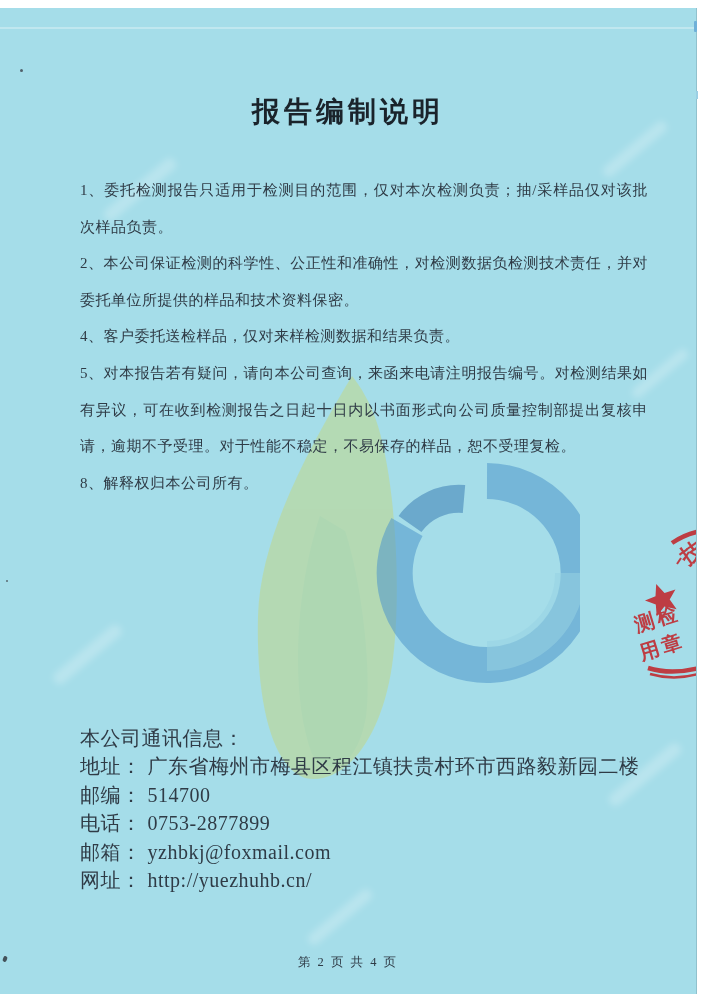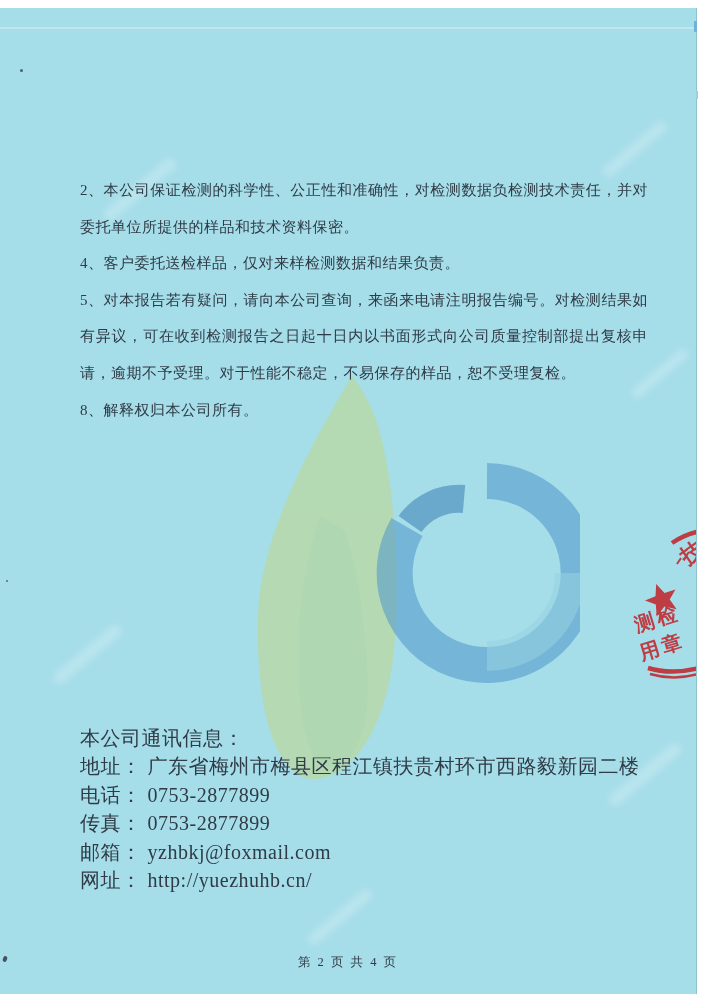--- a/index.html
+++ b/index.html
@@ -77,38 +77,40 @@
         <path d="M102,10 C60,80 10,170 8,250 C6,330 20,400 55,412 C90,420 130,380 142,300 C152,230 146,120 128,60 C120,35 110,20 102,10 Z" fill="#c3d77f"></path>
         <path d="M70,150 C45,225 40,330 62,388 C80,415 108,398 116,350 C122,300 110,210 95,165 Z" fill="#a8cd7c" opacity="0.45"></path>
       </g>
       <g opacity="0.55">
         <path d="M 237,115 A 92 92 0 1 1 157,161" fill="none" stroke="#4f97cb" stroke-width="36" stroke-linecap="butt"></path>
         <path d="M 160,158 A 60 60 0 0 1 214,133" fill="none" stroke="#3d7fb5" stroke-width="28"></path>
         <path d="M 320,207 A 83 83 0 0 1 237,290" fill="none" stroke="#8ccadf" stroke-width="30" opacity="0.55"></path>
       </g>
     </svg>
 
+    <div class="doc-title">报告编制说明</div>
 
     <div class="body-text">
+      <p>1、委托检测报告只适用于检测目的范围，仅对本次检测负责；抽/采样品仅对该批次样品负责。</p>
       <p>2、本公司保证检测的科学性、公正性和准确性，对检测数据负检测技术责任，并对委托单位所提供的样品和技术资料保密。</p>
       <p>4、客户委托送检样品，仅对来样检测数据和结果负责。</p>
       <p>5、对本报告若有疑问，请向本公司查询，来函来电请注明报告编号。对检测结果如有异议，可在收到检测报告之日起十日内以书面形式向公司质量控制部提出复核申请，逾期不予受理。对于性能不稳定，不易保存的样品，恕不受理复检。</p>
       <p>8、解释权归本公司所有。</p>
     </div>
 
     <div class="contact">
       <div class="contact-heading">本公司通讯信息：</div>
       <div class="contact-row">
         <span class="label">地址：</span><span class="value">广东省梅州市梅县区程江镇扶贵村环市西路毅新园二楼</span>
       </div>
       <div class="contact-row">
-        <span class="label">电话：</span><span class="value">0753-2877899</span>
+        <span class="label">邮编：</span><span class="value">514700</span>
       </div>
       <div class="contact-row">
-        <span class="label">传真：</span><span class="value">0753-2877899</span>
+        <span class="label">电话：</span><span class="value">0753-2877899</span>
       </div>
       <div class="contact-row">
         <span class="label">邮箱：</span><span class="value">yzhbkj@foxmail.com</span>
       </div>
       <div class="contact-row">
         <span class="label">网址：</span><span class="value">http://yuezhuhb.cn/</span>
       </div>
     </div>
 
     <div class="page-footer">第 2 页 共 4 页</div>

